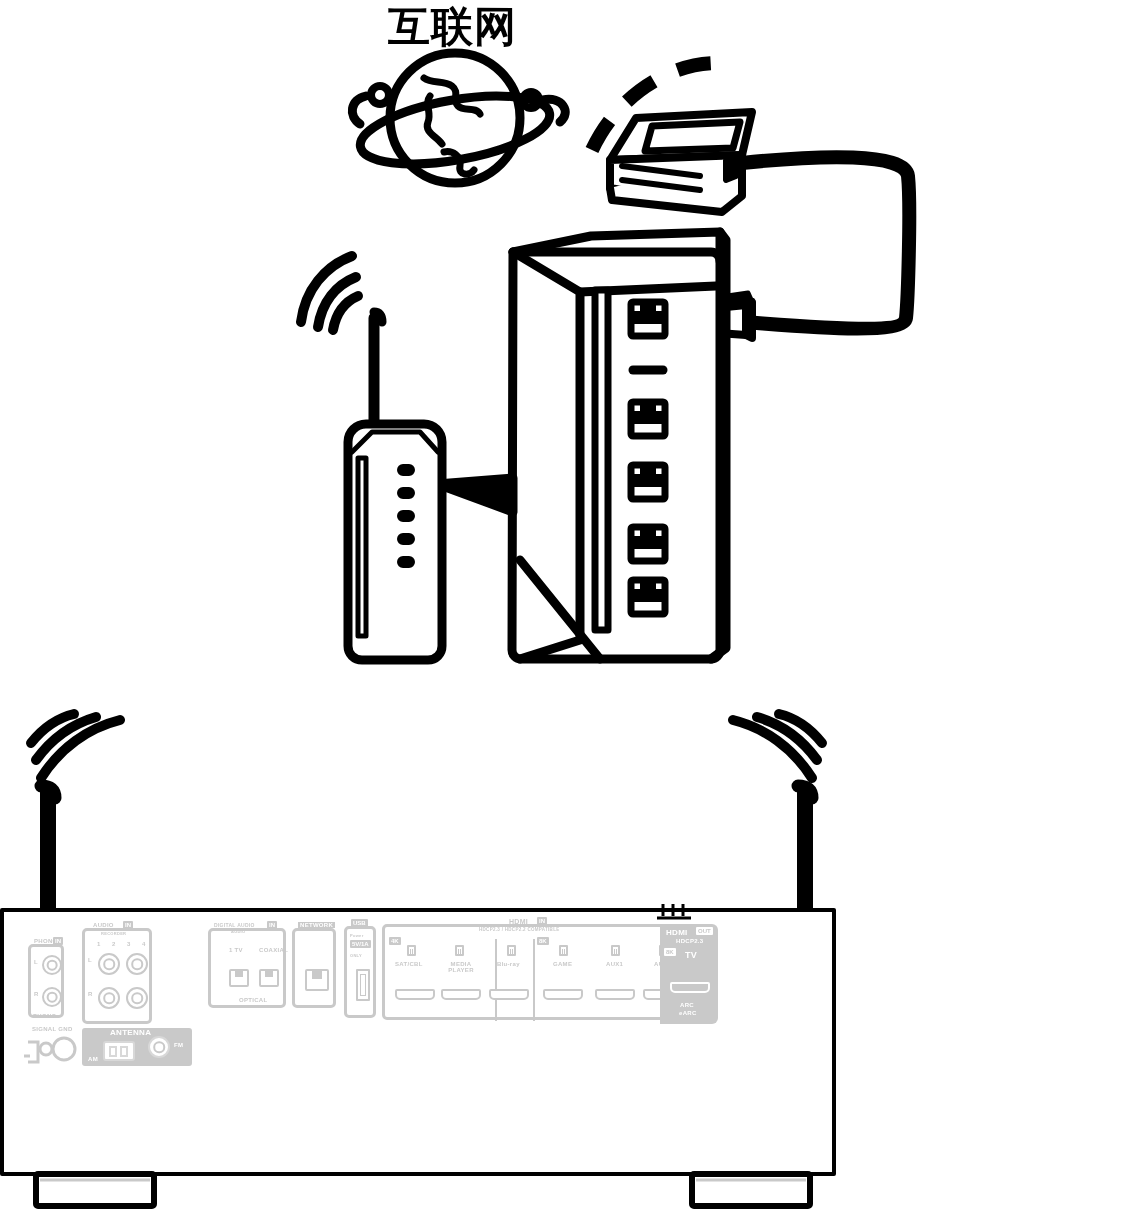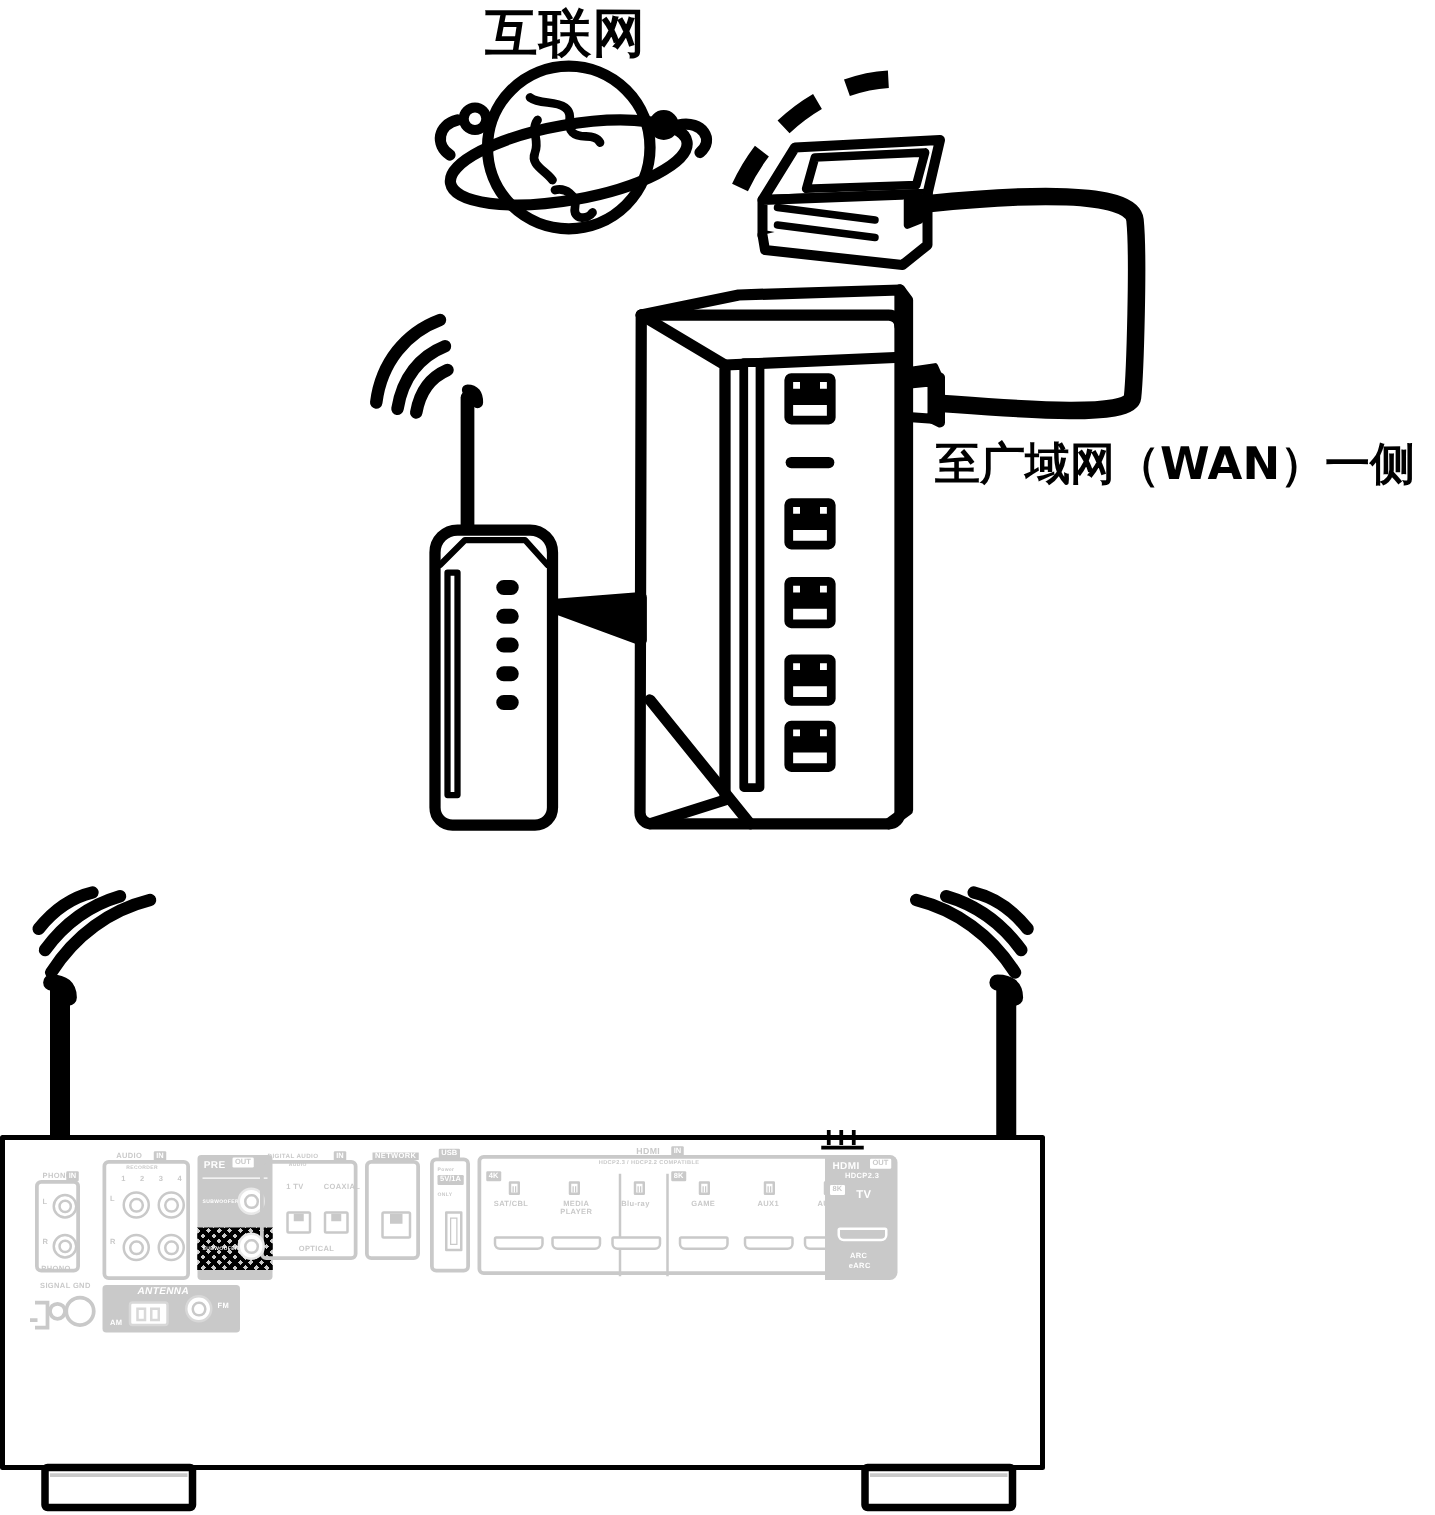--- a/index.html
+++ b/index.html
@@ -143,21 +143,20 @@
       repeating-linear-gradient(45deg, #000 0 3px, transparent 3px 6px),
       repeating-linear-gradient(-45deg, #000 0 3px, transparent 3px 6px);
   }
 </style>
 </head>
 <body>
 
 <div class="stage">
 
   <div class="cn-label" id="label-internet">互联网</div>
-  <div class="cn-label" id="label-wan">至广域网（WAN）一侧</div>
 
   <svg class="art" width="1148" height="700" viewBox="0 0 1148 700">
     <g fill="none" stroke="#000" stroke-width="9" stroke-linecap="round" stroke-linejoin="round">
 
       <g>
         <circle cx="455" cy="118" r="65"></circle>
 
         <ellipse cx="455" cy="130" rx="96" ry="30" transform="rotate(-10 455 130)"></ellipse>
 
         <circle cx="380" cy="95" r="9" stroke-width="8"></circle>
@@ -341,43 +340,33 @@
         <div class="lbl" style="left:12px; top:10px; letter-spacing:5px;">1  2  3  4</div>
         <div class="lbl" style="left:3px; top:26px;">L</div>
         <div class="lbl" style="left:3px; top:60px;">R</div>
         <div class="rca" style="left:13px; top:22px; width:22px; height:22px;"></div>
         <div class="rca" style="left:41px; top:22px; width:22px; height:22px;"></div>
         <div class="rca" style="left:13px; top:56px; width:22px; height:22px;"></div>
         <div class="rca" style="left:41px; top:56px; width:22px; height:22px;"></div>
       </div>
 
       <div class="grey-block" style="left:82px; top:120px; width:110px; height:38px;">
-        <div class="lbl lbl-dark" style="left:28px; top:0; font-size:8px;font-style:italic;">ANTENNA</div>
+        <div class="lbl lbl-dark" style="left:28px; top:0; font-size:8px;">ANTENNA</div>
         <div class="lbl lbl-dark" style="left:6px; top:28px;">AM</div>
         <div class="lbl lbl-dark" style="left:92px; top:14px;">FM</div>
         <svg style="position:absolute; left:20px; top:12px;" width="40" height="24" viewBox="0 0 40 24">
           <g fill="#fff" stroke="#d8d8d8" stroke-width="2">
             <rect x="2" y="2" width="30" height="18" rx="2"></rect>
             <rect x="8" y="7" width="6" height="9"></rect>
             <rect x="19" y="7" width="6" height="9"></rect>
           </g>
         </svg>
         <div class="rca" style="left:66px; top:8px; width:22px; height:22px; border-color:#d8d8d8;"></div>
       </div>
 
-      <div class="grey-block" style="left:158px; top:16px; width:60px; height:100px;">
-        <div class="lbl lbl-dark" style="left:5px; top:3px; font-size:8px;">PRE</div>
-        <div class="chip" style="left:28px; top:2px; background:#ffffff; color:#c9c9c9;">OUT</div>
-        <div style="position:absolute; left:4px; top:18px; width:52px; height:1px; background:#fff;"></div>
-        <div class="lbl lbl-dark" style="left:4px; top:34px; font-size:4px;">SUBWOOFER 1</div>
-        <div class="rca" style="left:32px; top:26px; width:22px; height:22px; border-color:#e8e8e8;"></div>
-        <div class="hatch-sub" style="position:absolute; left:0px; top:58px; width:60px; height:34px; background-color:#c9c9c9;"></div>
-        <div class="lbl lbl-dark" style="left:4px; top:72px; font-size:4px; z-index:3;">SUBWOOFER 2</div>
-        <div class="rca" style="left:32px; top:62px; width:22px; height:22px; border-color:#e8e8e8; z-index:3;"></div>
-      </div>
 
       <div class="grey-outline" style="left:208px; top:20px; width:78px; height:80px;">
         <div class="lbl" style="left:3px; top:-9px; font-size:5px;">DIGITAL AUDIO</div>
         <div class="chip" style="left:56px; top:-10px;">IN</div>
         <div class="lbl" style="left:20px; top:-2px; font-size:4px;">AUDIO</div>
         <div class="lbl" style="left:18px; top:16px;">1  TV</div>
         <div class="lbl" style="left:48px; top:16px;">COAXIAL</div>
         <div class="rj45" style="left:18px; top:38px; width:20px; height:18px;"></div>
         <div class="rj45" style="left:48px; top:38px; width:20px; height:18px;"></div>
         <div class="lbl" style="left:28px; top:66px;">OPTICAL</div>

